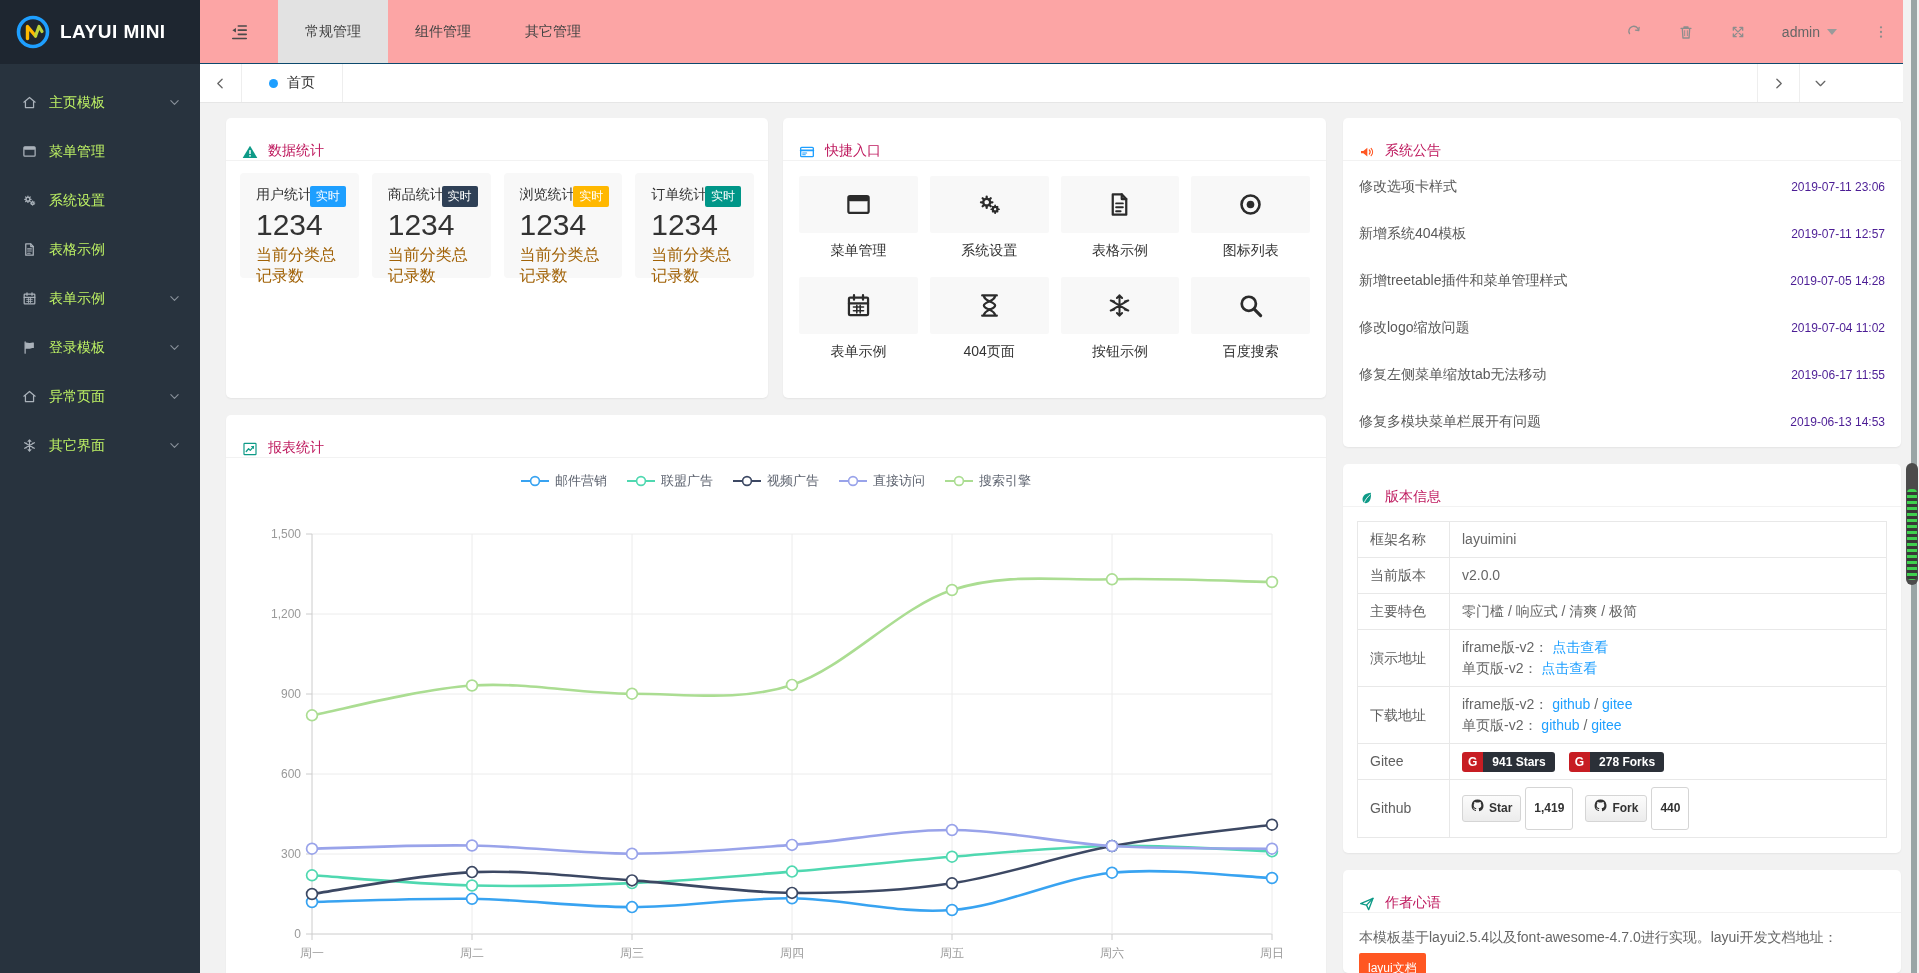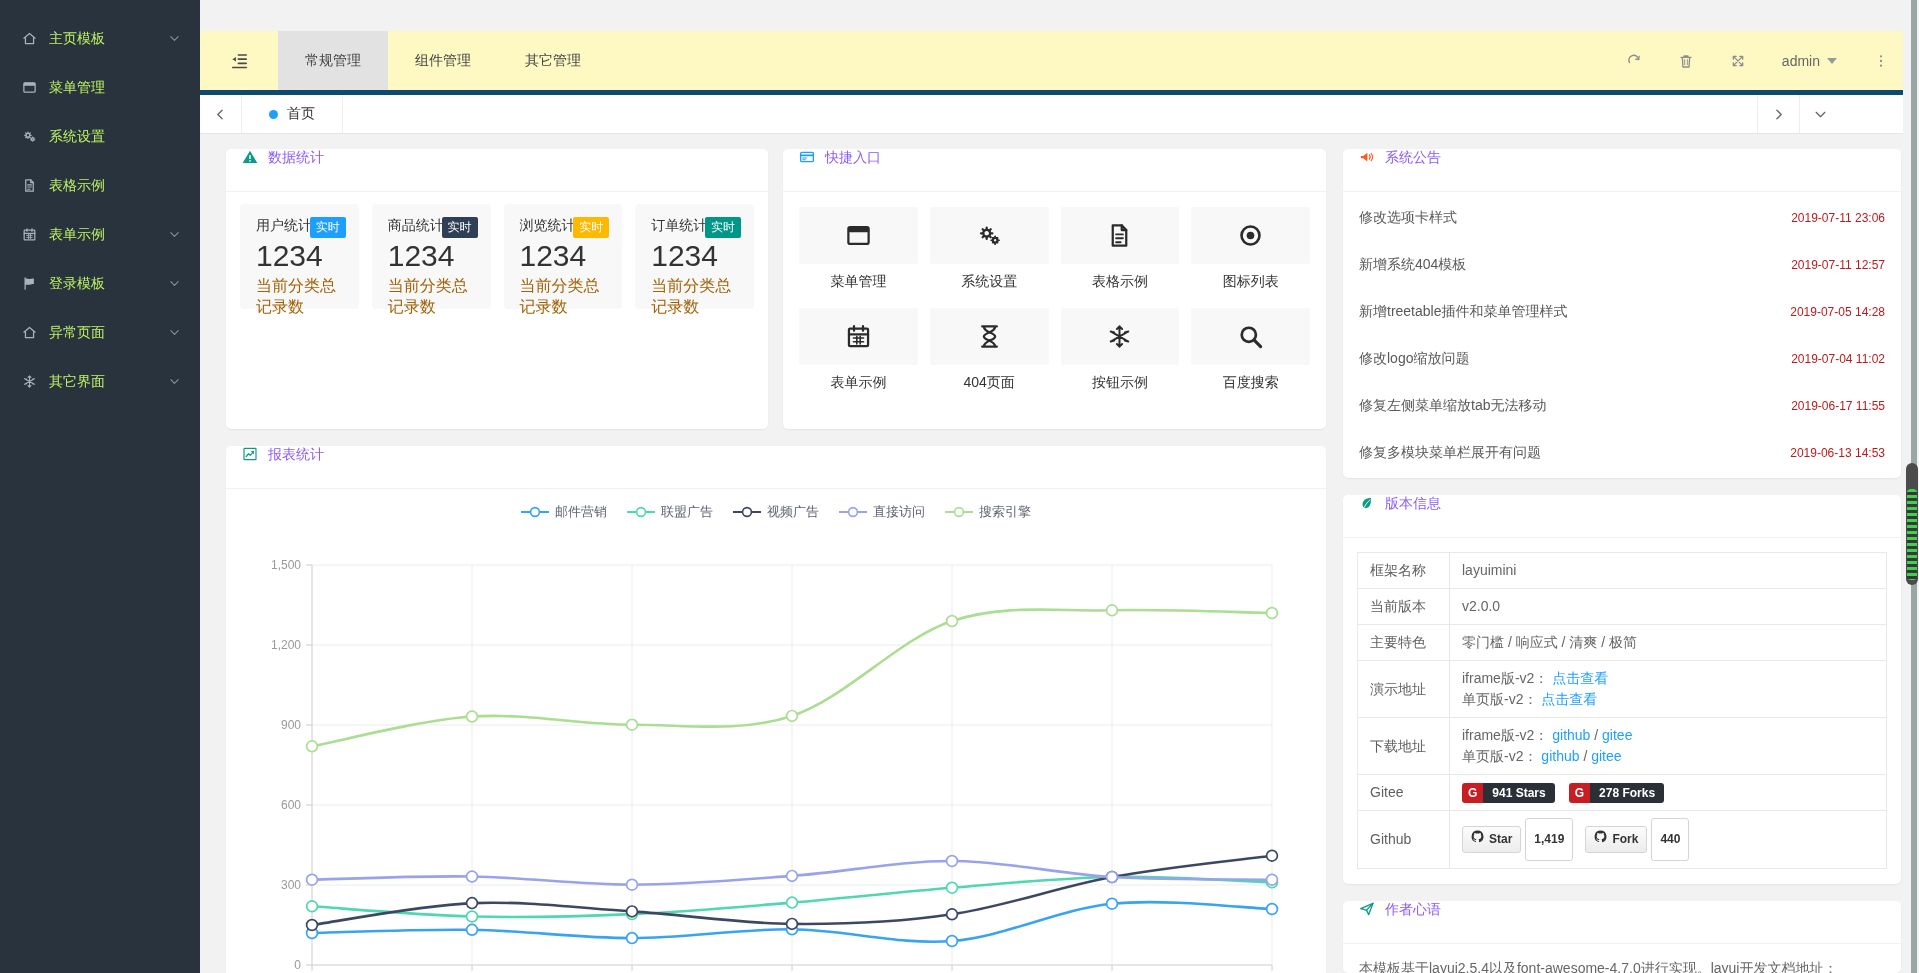--- a/index.html
+++ b/index.html
@@ -13,21 +13,21 @@
   .logo-icon { width:34px; height:34px; display:inline-flex; }
   .logo-text { color:#fff; font-size:19px; font-weight:bold; letter-spacing:.5px; }
   .menu { padding-top:14px; }
   .menu-item { height:49px; display:flex; align-items:center; padding:0 20px 0 22px; color:#bef264; cursor:pointer; }
   .menu-item .mi { width:27px; font-size:15px; display:inline-flex; color:#aab2ba; }
   .menu-item .lbl { font-size:14px; }
   .menu-item .arrow { margin-left:auto; display:inline-flex; font-size:11px; color:#8a929b; }
 
   
   .main { flex:1; display:flex; flex-direction:column; min-width:0; }
-  .topbar { height:64px; background:#fef9c3; border-bottom:5px solid #0c4a6e; display:flex; align-items:stretch; flex:none;margin-top:31px; }
+  .topbar { height:64px; background:#fca5a5; border-bottom:1px solid #0c4a6e; display:flex; align-items:stretch; flex:none; }
   .burger { width:78px; display:flex; align-items:center; justify-content:center; color:#4a4a4a; font-size:19px; cursor:pointer; }
   .htabs { display:flex; }
   .htab { display:flex; align-items:center; padding:0 27px; color:#444; cursor:pointer; }
   .htab.active { background:#e2e2e2; }
   .top-actions { margin-left:auto; display:flex; align-items:center; gap:36px; padding-right:30px; }
   .ta-icon { display:inline-flex; font-size:16px; color:#8d8d8d; cursor:pointer; }
   .admin { display:flex; align-items:center; gap:7px; color:#666; cursor:pointer; }
   .admin .caret { display:inline-flex; color:#9a9a9a; }
 
   
@@ -38,21 +38,21 @@
   .home-tab { display:flex; align-items:center; gap:9px; padding:0 27px; border-right:1px solid #eee; color:#333; cursor:pointer;font-family:Liberation Serif, serif; }
   .dot { width:9px; height:9px; border-radius:50%; background:#1e9fff; }
   .tab-fill { flex:1; }
   .tnav-group { display:flex; margin-right:78px; }
 
   
   .content { flex:1; padding:15px 18px 0 26px; display:flex; gap:17px; overflow:hidden; }
   .col-left { width:1100px; flex:none; }
   .row-top { display:flex; gap:15px; margin-bottom:17px; }
   .panel { background:#fff; border-radius:5px; box-shadow:0 1px 2px rgba(0,0,0,.06); overflow:hidden; }
-  .panel-hd { height:43px; display:flex; align-items:flex-start; gap:10px; padding:0 16px; border-bottom:1px solid #f2f2f2; color:#8b5cf6; flex:none; }
+  .panel-hd { height:43px; display:flex; align-items:flex-end; gap:10px; padding:0 16px; border-bottom:1px solid #f2f2f2; color:#be185d; flex:none; }
   .p-ico { display:inline-flex; font-size:16px; }
 
   #panel-stats { width:542px; height:280px; }
   #panel-quick { flex:1; height:280px; }
   #panel-report { height:602px; }
   #panel-notice { height:329px; }
   #panel-version { height:389px; }
   #panel-author { flex:1; }
   .col-right { flex:1; display:flex; flex-direction:column; gap:17px; min-width:0; }
 
@@ -72,21 +72,21 @@
 
   
   .chart-wrap { padding-top:10px; }
   .legend { display:flex; justify-content:center; gap:20px; height:26px; align-items:center; }
   .lg-item { display:inline-flex; align-items:center; gap:6px; color:#5e6470; font-size:13px; cursor:pointer; }
 
   
   .notice-list { padding-top:2px; }
   .notice-row { height:47px; display:flex; align-items:center; justify-content:space-between; padding:0 16px; cursor:pointer; }
   .n-text { color:#595959; white-space:nowrap; overflow:hidden; }
-  .n-date { color:#b91c1c; font-size:12px; flex:none; margin-left:10px; }
+  .n-date { color:#4c1d95; font-size:12px; flex:none; margin-left:10px; }
 
   
   .v-table { width:calc(100% - 28px); margin:14px; border-collapse:collapse; font-size:14px; color:#666; }
   .v-table td { border:1px solid #e8e8e8; padding:7px 12px; line-height:21px; }
   .v-table td.k { width:92px; color:#5f5f5f; }
   .lnk { color:#1e9fff; text-decoration:none; cursor:pointer; }
   .gitee-badge { display:inline-flex; height:20px; line-height:20px; font-size:12px; font-weight:bold; border-radius:3px; overflow:hidden; margin-right:14px; vertical-align:middle; cursor:pointer; }
   .gitee-badge .g { background:#c71d23; color:#fff; padding:0 6px; }
   .gitee-badge .t { background:#2b3038; color:#fff; padding:0 9px; }
   .gh { display:inline-flex; align-items:center; margin-right:12px; font-size:12px; font-weight:bold; color:#333; vertical-align:middle; cursor:pointer; }
@@ -106,20 +106,30 @@
 
   svg { display:block; }
   .inl svg { display:inline-block; }
 </style>
 </head>
 <body>
 
 <div class="app">
 
   <aside class="sidebar">
+    <div class="logo">
+      <span class="logo-icon">
+        <svg viewBox="0 0 34 34">
+            <circle cx="17" cy="17" r="14.5" fill="none" stroke="#1e9fff" stroke-width="3.6"></circle>
+            <path d="M11.5 23.5V11.5l8 9.5" fill="none" stroke="#ffb800" stroke-width="3.4" stroke-linecap="round" stroke-linejoin="round"></path>
+            <path d="M19.5 21l3.5-9.5 3 5" fill="none" stroke="#bcd43a" stroke-width="3.2" stroke-linecap="round" stroke-linejoin="round"></path>
+          </svg>
+      </span>
+      <span class="logo-text">LAYUI MINI</span>
+    </div>
     <nav class="menu" id="side-menu">
         <div class="menu-item">
           <span class="mi inl">
             <svg viewBox="0 0 24 24" width="1em" height="1em" fill="none" stroke="currentColor" stroke-width="2" stroke-linecap="round" stroke-linejoin="round">
               <path d="M3 11.5 12 4l9 7.5"></path>
               <path d="M5.5 10.5V20h13v-9.5"></path>
             </svg>
           </span>
           <span class="lbl">主页模板</span>
           <span class="arrow inl">

